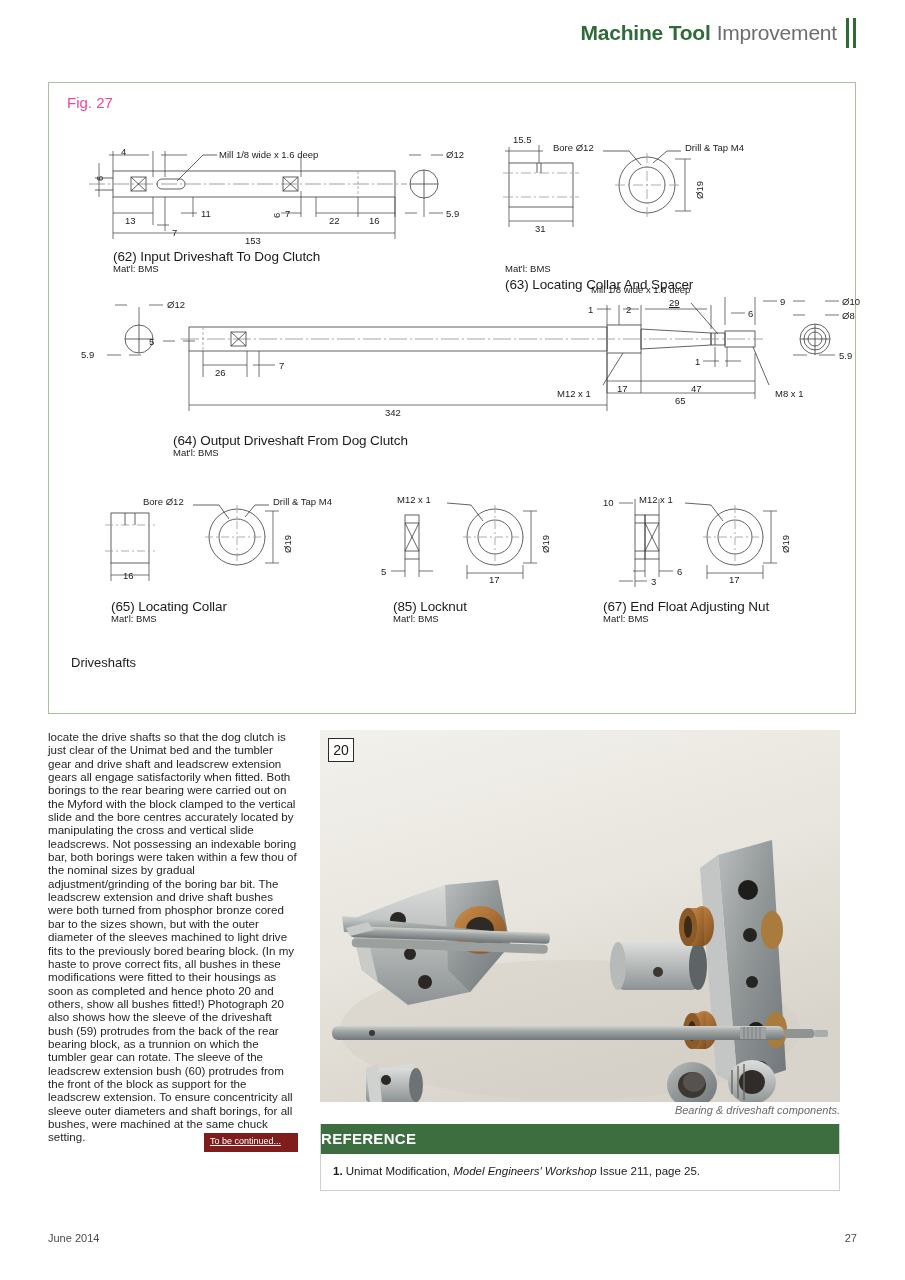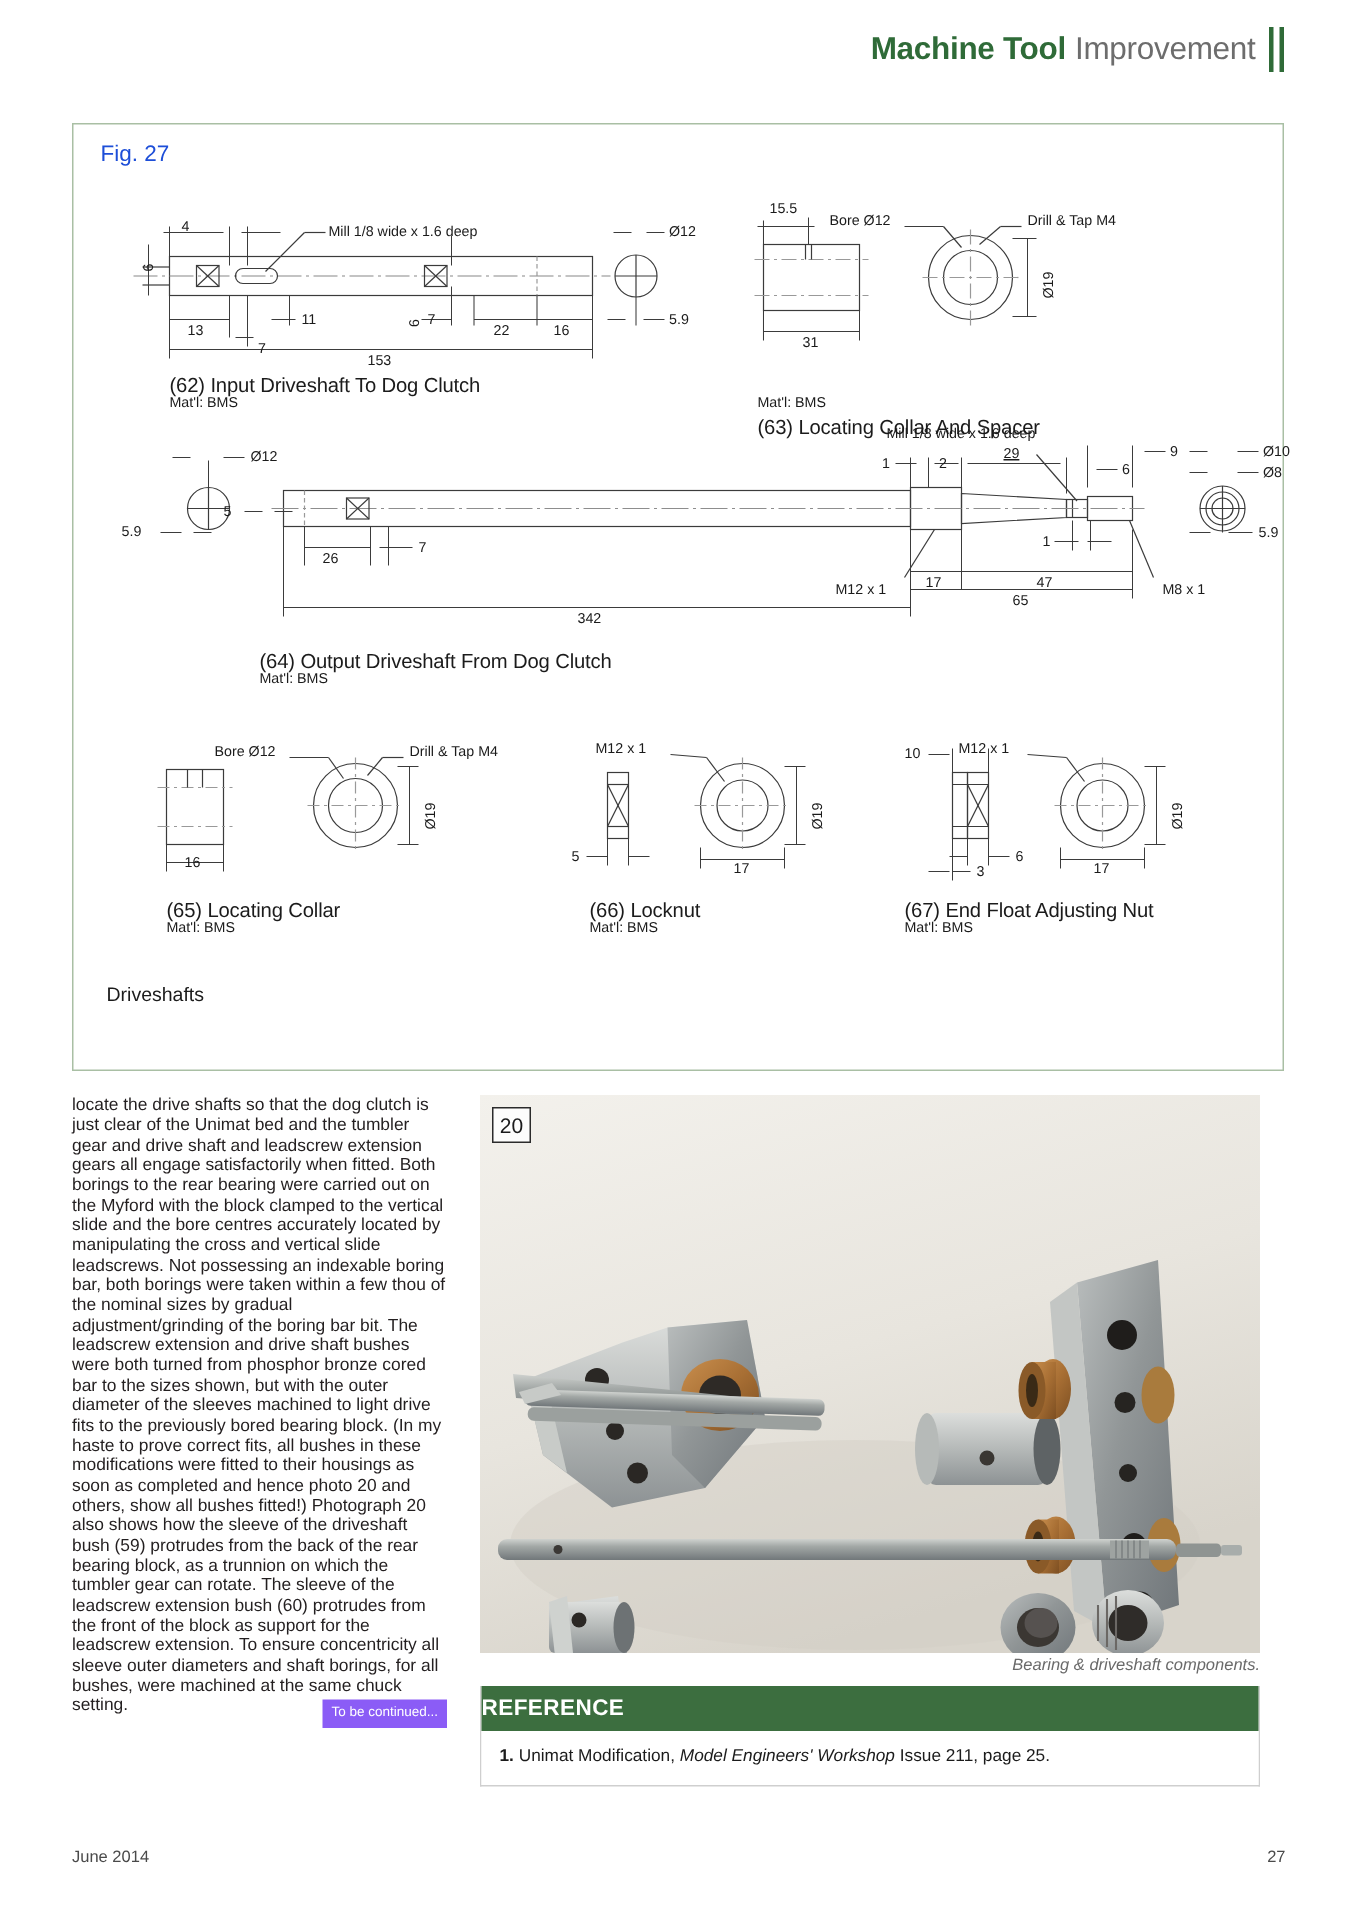--- a/index.html
+++ b/index.html
@@ -14,35 +14,35 @@
   .h-bold{font-size:21px;font-weight:bold;color:#2f6b38;letter-spacing:-0.2px;}
   .h-light{font-size:21px;font-weight:normal;color:#6d6d6d;margin-left:6px;letter-spacing:-0.2px;}
   .h-bars{display:inline-block;margin-left:9px;position:relative;width:12px;height:30px;}
   .h-bars i{position:absolute;top:0;width:3px;height:30px;background:#2f6b38;display:block;}
   .h-bars i:nth-child(1){left:0;}
   .h-bars i:nth-child(2){left:7px;}
 
   
   .figbox{position:absolute;left:48px;top:82px;width:808px;height:632px;
           border:1.5px solid #a9bfa4;background:#fff;box-sizing:border-box;}
-  .fig-label{position:absolute;left:18px;top:11px;font-size:15px;color:#1d4ed8;}
+  .fig-label{position:absolute;left:18px;top:11px;font-size:15px;color:#ec4899;}
   .driveshafts{position:absolute;left:22px;top:572px;font-size:13px;color:#1b1b1b;}
   .dwg{position:absolute;}
   .cap{font-size:13.5px;color:#1b1b1b;letter-spacing:-0.1px;white-space:nowrap;}
   .cap-sub{font-size:9.5px;color:#1b1b1b;margin-top:-1px;white-space:nowrap;}
   .t{position:absolute;font-size:9.5px;color:#1b1b1b;white-space:nowrap;line-height:1;}
   .tv{position:absolute;font-size:9.5px;color:#1b1b1b;white-space:nowrap;line-height:1;
       transform:rotate(-90deg);transform-origin:left top;}
   svg{display:block;overflow:visible;}
 
   
   .col-text{position:absolute;left:48px;top:730px;width:250px;
             font-size:11.6px;line-height:13.35px;color:#231f20;text-align:left;}
-  .tbc{display:inline-block;background:#8b5cf6;color:#ffffff;font-size:9px;
-       padding:2px 6px 3px 6px;float:right;margin-top:3px;}
+  .tbc{display:inline-block;background:#7f1d1d;color:#ffffff;font-size:9px;
+       padding:2px 17px 3px 6px;float:right;margin-top:3px;text-decoration:underline;}
 
   
   .photo{position:absolute;left:320px;top:730px;width:520px;height:372px;
          background:#e9e7e2;overflow:hidden;}
   .photo-badge{position:absolute;left:8px;top:8px;width:24px;height:22px;
     border:1.5px solid #2b2b2b;background:rgba(255,255,255,.85);
     font-size:14px;line-height:22px;text-align:center;color:#1b1b1b;z-index:5;}
   .pcap{position:absolute;left:320px;top:1104px;width:520px;text-align:right;
         font-size:11px;font-style:italic;color:#6a6a6a;}
 
@@ -363,21 +363,21 @@
         <line x1="88" y1="92" x2="144" y2="92"></line>
         <line x1="144" y1="30" x2="158" y2="30"></line>
         <line x1="144" y1="82" x2="158" y2="82"></line>
         <line x1="152" y1="30" x2="152" y2="82"></line>
       </g>
     </svg>
     <div class="t" style="left:18px;top:14px;">M12 x 1</div>
     <div class="t" style="left:2px;top:86px;">5</div>
     <div class="t" style="left:110px;top:94px;">17</div>
     <div class="tv" style="left:162px;top:72px;">Ø19</div>
-    <div class="cap" style="position:absolute;left:14px;top:118px;">(66) Locknut</div>
+    <div class="cap" style="position:absolute;left:14px;top:118px;">(85) Locknut</div>
     <div class="cap-sub" style="position:absolute;left:14px;top:133px;">Mat'l: BMS</div>
   </div>
 
   <div class="dwg" style="left:540px;top:398px;width:250px;height:140px;">
     <svg width="250" height="110">
       <g stroke="#3b3b3b" fill="none" stroke-width="0.8">
         <rect x="46" y="34" width="10" height="44"></rect>
         <rect x="56" y="34" width="14" height="44"></rect>
         <line x1="46" y1="42" x2="70" y2="42"></line>
         <line x1="46" y1="70" x2="70" y2="70"></line>

